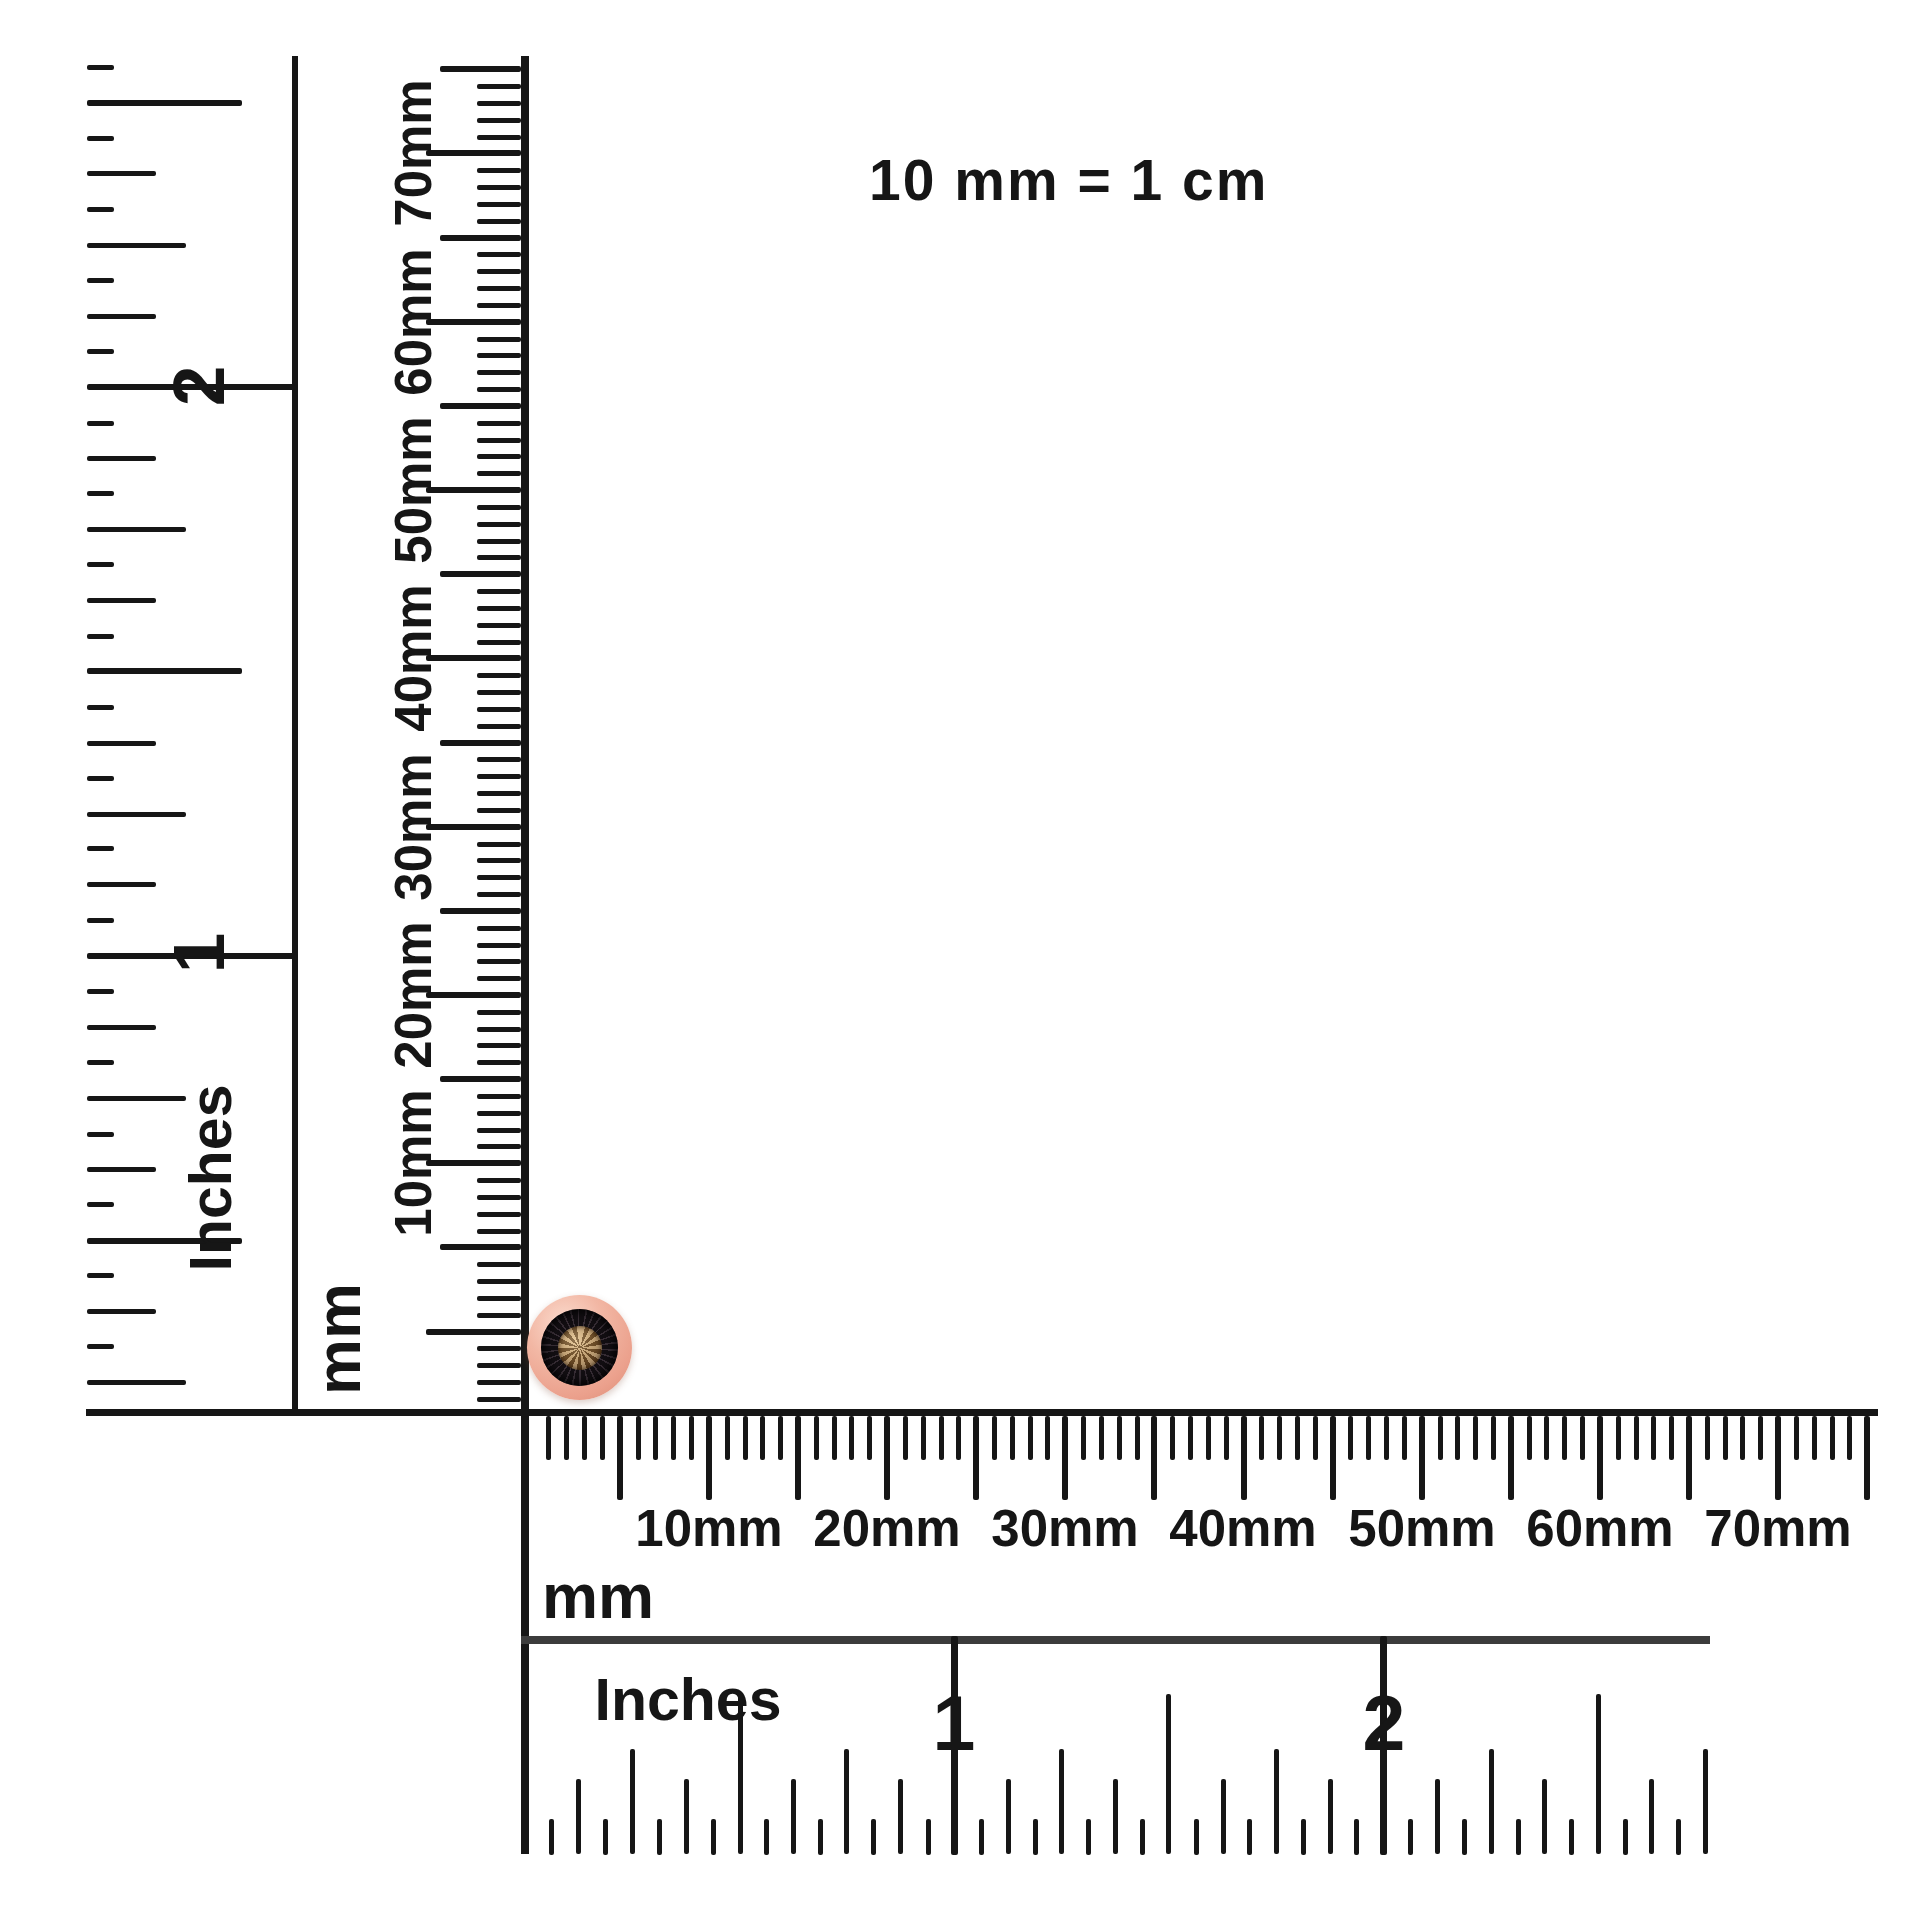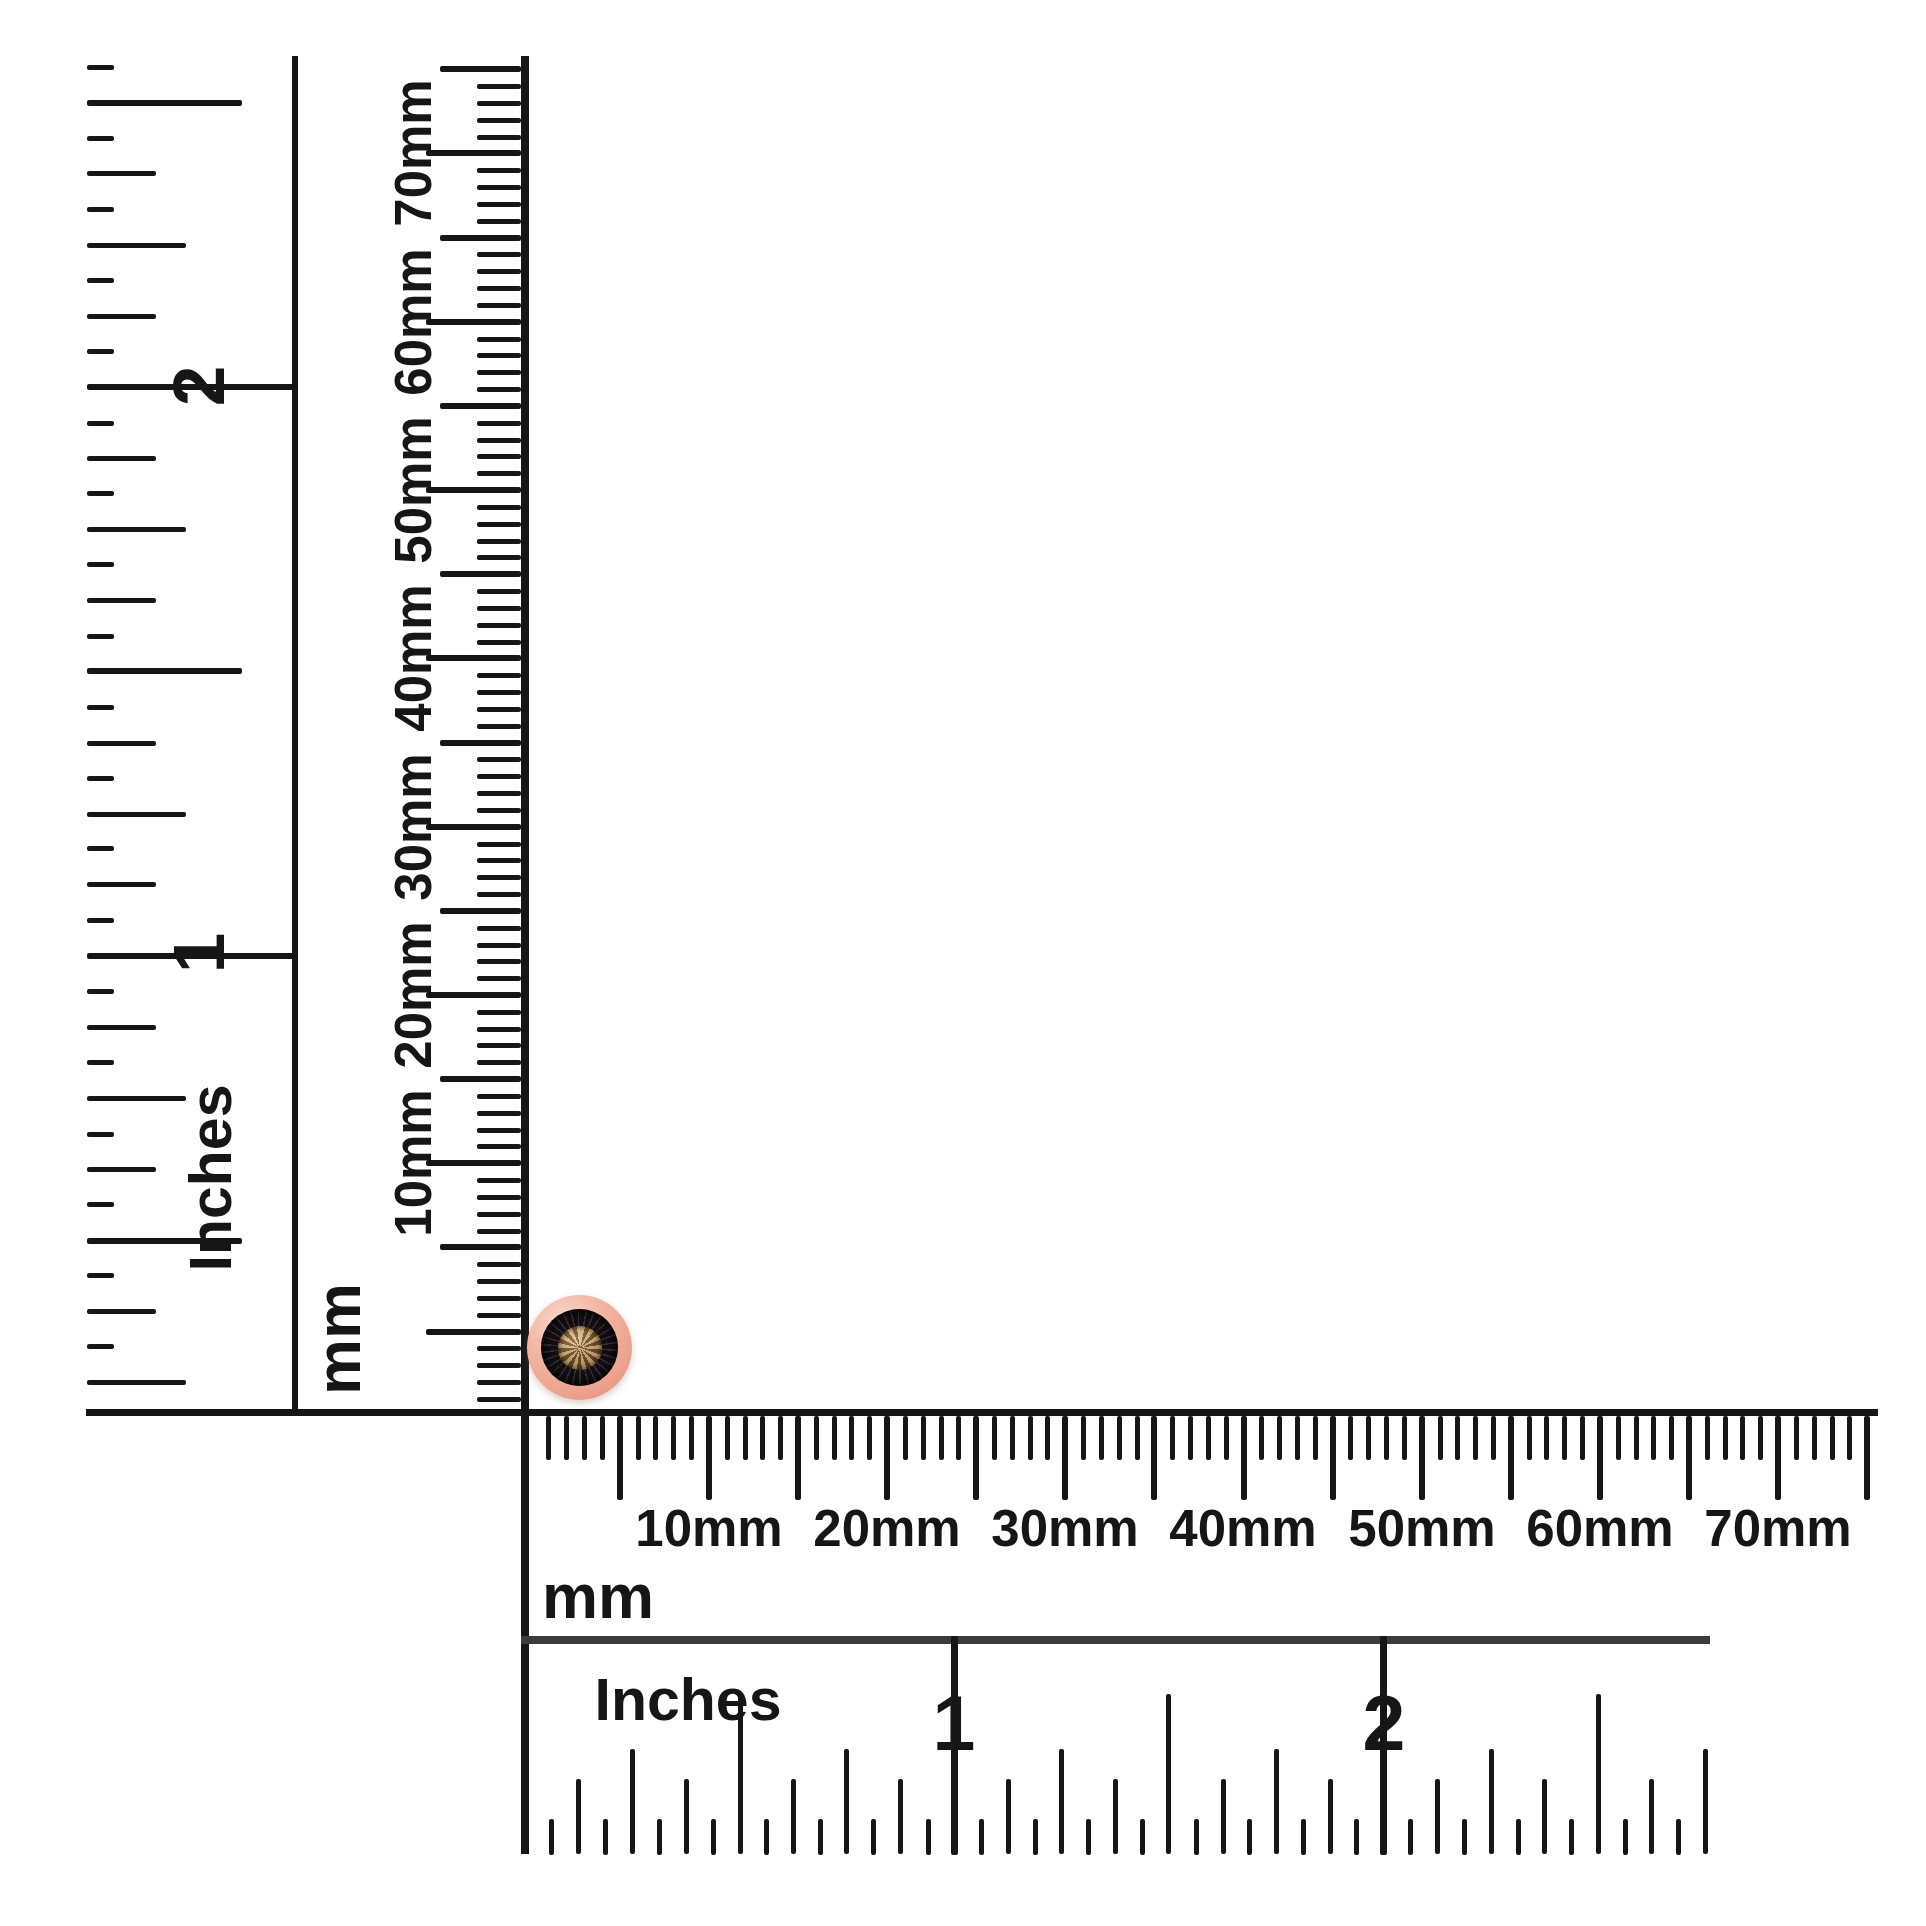--- a/index.html
+++ b/index.html
@@ -37,20 +37,21 @@
       repeating-conic-gradient(rgba(255,236,200,0.38) 0deg 13deg, rgba(45,26,8,0.42) 13deg 27deg),
       radial-gradient(circle at 40% 33%, #dcb987 0%, var(--stone,#9a7240) 45%, #6b4a26 76%, #432c13 100%);
     box-shadow:inset 0 0 4px 1px rgba(30,15,0,0.6);
   }
 </style>
 </head>
 <body>
 
 <div id="stage" style="--ink: #161616; --inchline: #3c3c3c; --bg: #ffffff; --rose: #f2b7a4; --rose-hi: #fbdccf; --setting: #120e12; --stone: #9a7240;">
 
+  <div id="scale-note">10 mm = 1 cm</div>
 
   <div class="line" style="left:292px;top:56px;width:6px;height:1355px;"></div>
   <div class="line" style="left:521px;top:56px;width:8px;height:1798px;"></div>
   <div class="line" style="left:86px;top:1409px;width:1792px;height:7px;"></div>
   <div class="line" style="left:521px;top:1636px;width:1189px;height:8px;background:var(--inchline,#3c3c3c);"></div>
 
   <div id="r-left-inches">
       <div class="tick" style="left: 87px; top: 1380px; width: 99px; height: 5px;"></div>
       <div class="tick" style="left: 87px; top: 1344px; width: 27px; height: 5px;"></div>
       <div class="tick" style="left: 87px; top: 1309px; width: 69px; height: 5px;"></div>

